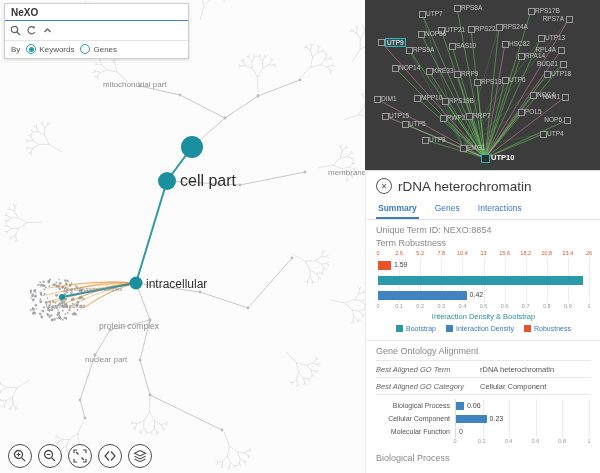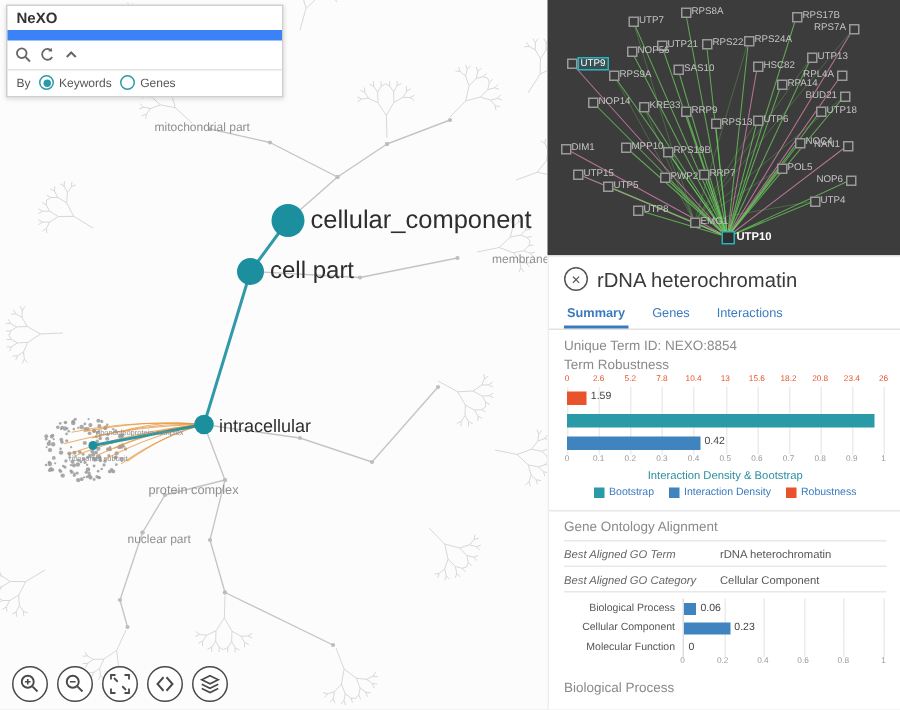--- a/index.html
+++ b/index.html
@@ -6,21 +6,21 @@
   #app{position:relative;width:600px;height:473px;background:#ffffff;overflow:hidden;}
 
   
   #tree-area{position:absolute;left:0;top:0;width:365px;height:473px;background:#fcfcfc;overflow:hidden;}
   #tree-svg{position:absolute;left:0;top:0;}
   .tree-label{position:absolute;color:#8f8f8f;white-space:nowrap;pointer-events:none;}
   .main-label{color:#2e2e2e;}
 
   
   #search-card{position:absolute;left:4px;top:3px;width:183px;background:#fff;border:1px solid #cfcfcf;box-shadow:0 1px 3px rgba(0,0,0,.15);z-index:5;}
-  #search-title{font-size:10px;font-weight:bold;color:#333;padding:3px 6px 2px 6px;border-bottom:7px solid #3b82f6;}
+  #search-title{font-size:10px;font-weight:bold;color:#333;padding:3px 6px 2px 6px;border-bottom:1px solid #3b82f6;}
   #search-row{display:flex;align-items:center;padding:3px 4px;border-bottom:1px solid #e4e4e4;gap:3px;}
   #search-input{flex:1;min-width:0;height:15px;font-size:8px;border:1px solid #d5d5d5;padding:0 4px;color:#444;font-family:"Liberation Sans",sans-serif;}
   #search-input::placeholder{color:#aaa;}
   .mini-icon{width:13px;height:13px;display:inline-flex;align-items:center;justify-content:center;cursor:pointer;}
   #radio-row{display:flex;align-items:flex-end;gap:6px;padding:3px 6px 4px 6px;font-size:8px;color:#555;}
   .radio{display:inline-flex;align-items:center;gap:3px;cursor:pointer;}
   .radio-dot{width:8px;height:8px;border-radius:50%;border:1px solid #2a9aa8;display:inline-block;position:relative;}
   .radio-dot.sel::after{content:"";position:absolute;left:1.5px;top:1.5px;width:5px;height:5px;border-radius:50%;background:#2a9aa8;}
 
   
@@ -886,21 +886,20 @@
           </svg>
       </div>
       <div class="tool-btn">
         <svg width="14" height="14" viewBox="0 0 14 14" fill="none" stroke="#4a4a4a" stroke-width="1.1">
             <path d="M7 1.5 L12.5 4.2 L7 6.9 L1.5 4.2 Z"></path>
             <path d="M1.5 7.2 L7 9.9 L12.5 7.2"></path>
             <path d="M1.5 10 L7 12.7 L12.5 10"></path>
           </svg>
       </div>
     </div>
-  <div class="tree-label main-label" style="left: 207px; top: 137px; font-size: 17px;">cellular_component</div>
       <div class="tree-label main-label" style="left: 180px; top: 172px; font-size: 16px;">cell part</div>
       <div class="tree-label main-label" style="left: 146px; top: 277px; font-size: 12px;">intracellular</div>
       <div class="tree-label" style="left: 103px; top: 80px; font-size: 8px;">mitochondrial part</div>
       <div class="tree-label" style="left: 328px; top: 168px; font-size: 8px;">membrane</div>
       <div class="tree-label" style="left: 99px; top: 321px; font-size: 8.5px;">protein complex</div>
       <div class="tree-label" style="left: 85px; top: 355px; font-size: 8px;">nuclear part</div>
       <div class="tree-label" style="left: 64px; top: 286px; font-size: 5px;">ribonucleoprotein complex</div>
       <div class="tree-label" style="left: 46px; top: 303px; font-size: 5px;">ribosomal subunit</div>
     </div>
 

